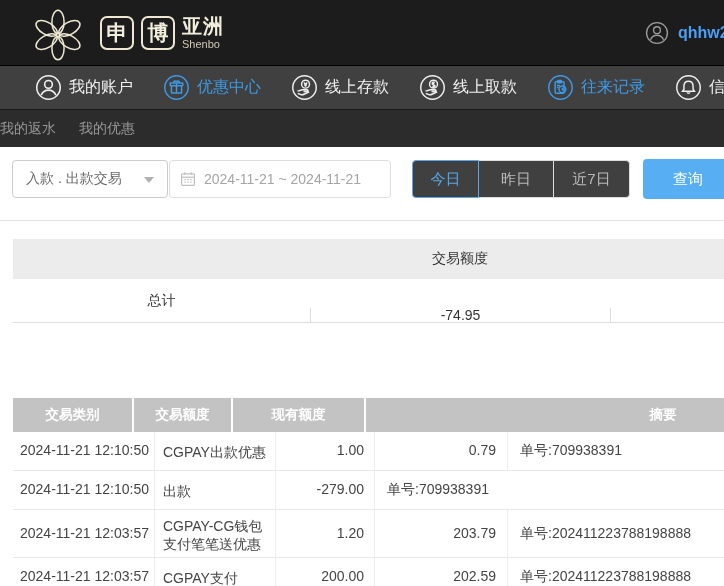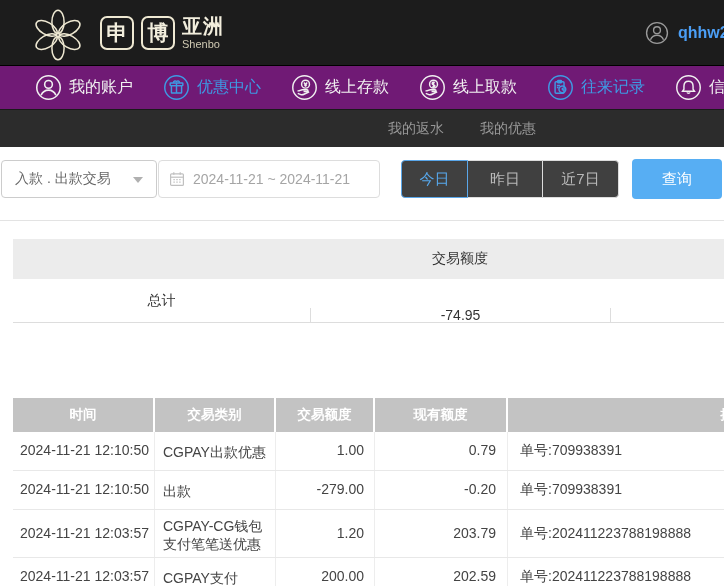--- a/index.html
+++ b/index.html
@@ -24,39 +24,39 @@
   .brand-right{margin-left:7px;line-height:1;}
   .brand-region{font-size:20px;font-weight:bold;color:#f2eedd;letter-spacing:1px;}
   .brand-en{font-size:11px;color:#cfc9b2;margin-top:3px;}
   .userbox{
     position:absolute;left:645px;top:0;height:65px;display:flex;align-items:center;gap:9px;
   }
   .userbox .uic{width:24px;height:24px;color:#9a9a9a;display:block;}
   .username{color:#4b9ef5;font-size:16px;font-weight:bold;white-space:nowrap;}
   
   .navbar{
-    height:43px;background:#701a75;display:flex;align-items:center;
+    height:43px;background:#404040;display:flex;align-items:center;
     padding-left:35px;gap:30px;border-bottom:1px solid #1a1a1a;
   }
   .nav-item{
     display:flex;align-items:center;gap:7px;color:#f0f0f0;
     font-size:16px;white-space:nowrap;cursor:pointer;flex:0 0 auto;
   }
   .nav-item.active{color:#3e9ae4;}
   .nav-ic{width:27px;height:27px;display:block;flex:0 0 auto;}
   .nav-ic svg{width:100%;height:100%;display:block;}
   
   .subnav{
     height:37px;background:#2c2c2c;display:flex;align-items:center;
-    padding-left:388px;gap:36px;
+    gap:23px;
   }
   .subnav-item{color:#989898;font-size:14px;white-space:nowrap;cursor:pointer;}
   
   .filterrow{
-    display:flex;align-items:center;margin-top:12px;height:40px;padding-left:1px;
+    display:flex;align-items:center;margin-top:12px;height:40px;padding-left:12px;
   }
   .selectbox{
     width:156px;height:38px;border:1px solid #ccc;border-radius:4px;
     display:flex;align-items:center;position:relative;
     color:#666;font-size:14px;padding-left:13px;box-sizing:border-box;
     cursor:pointer;background:#fff;flex:0 0 auto;
   }
   .caret{
     position:absolute;right:13px;top:16px;width:0;height:0;
     border-left:5px solid transparent;border-right:5px solid transparent;
@@ -286,40 +286,38 @@
   </div>
   <div class="sum-body">
     <div class="sc s1">总计</div>
     <div class="sc s2">-74.95</div>
     <div class="sc s3"></div>
   </div>
 </div>
 
 <div class="rectable">
   <div class="rec-head">
-    <div class="hc c-time">时间</div>
     <div class="hc c-type">交易类别</div>
     <div class="hc c-amt">交易额度</div>
     <div class="hc c-bal">现有额度</div>
     <div class="hc c-sum">摘要</div>
   </div>
 
   <div class="rec-row">
     <div class="rc c-time">2024-11-21 12:10:50</div>
     <div class="rc c-type">CGPAY出款优惠</div>
     <div class="rc c-amt">1.00</div>
     <div class="rc c-bal">0.79</div>
     <div class="rc c-sum">单号:709938391</div>
   </div>
 
   <div class="rec-row">
     <div class="rc c-time">2024-11-21 12:10:50</div>
     <div class="rc c-type">出款</div>
     <div class="rc c-amt">-279.00</div>
-    <div class="rc c-bal">-0.20</div>
     <div class="rc c-sum">单号:709938391</div>
   </div>
 
   <div class="rec-row">
     <div class="rc c-time">2024-11-21 12:03:57</div>
     <div class="rc c-type">CGPAY-CG钱包支付笔笔送优惠</div>
     <div class="rc c-amt">1.20</div>
     <div class="rc c-bal">203.79</div>
     <div class="rc c-sum">单号:202411223788198888</div>
   </div>

